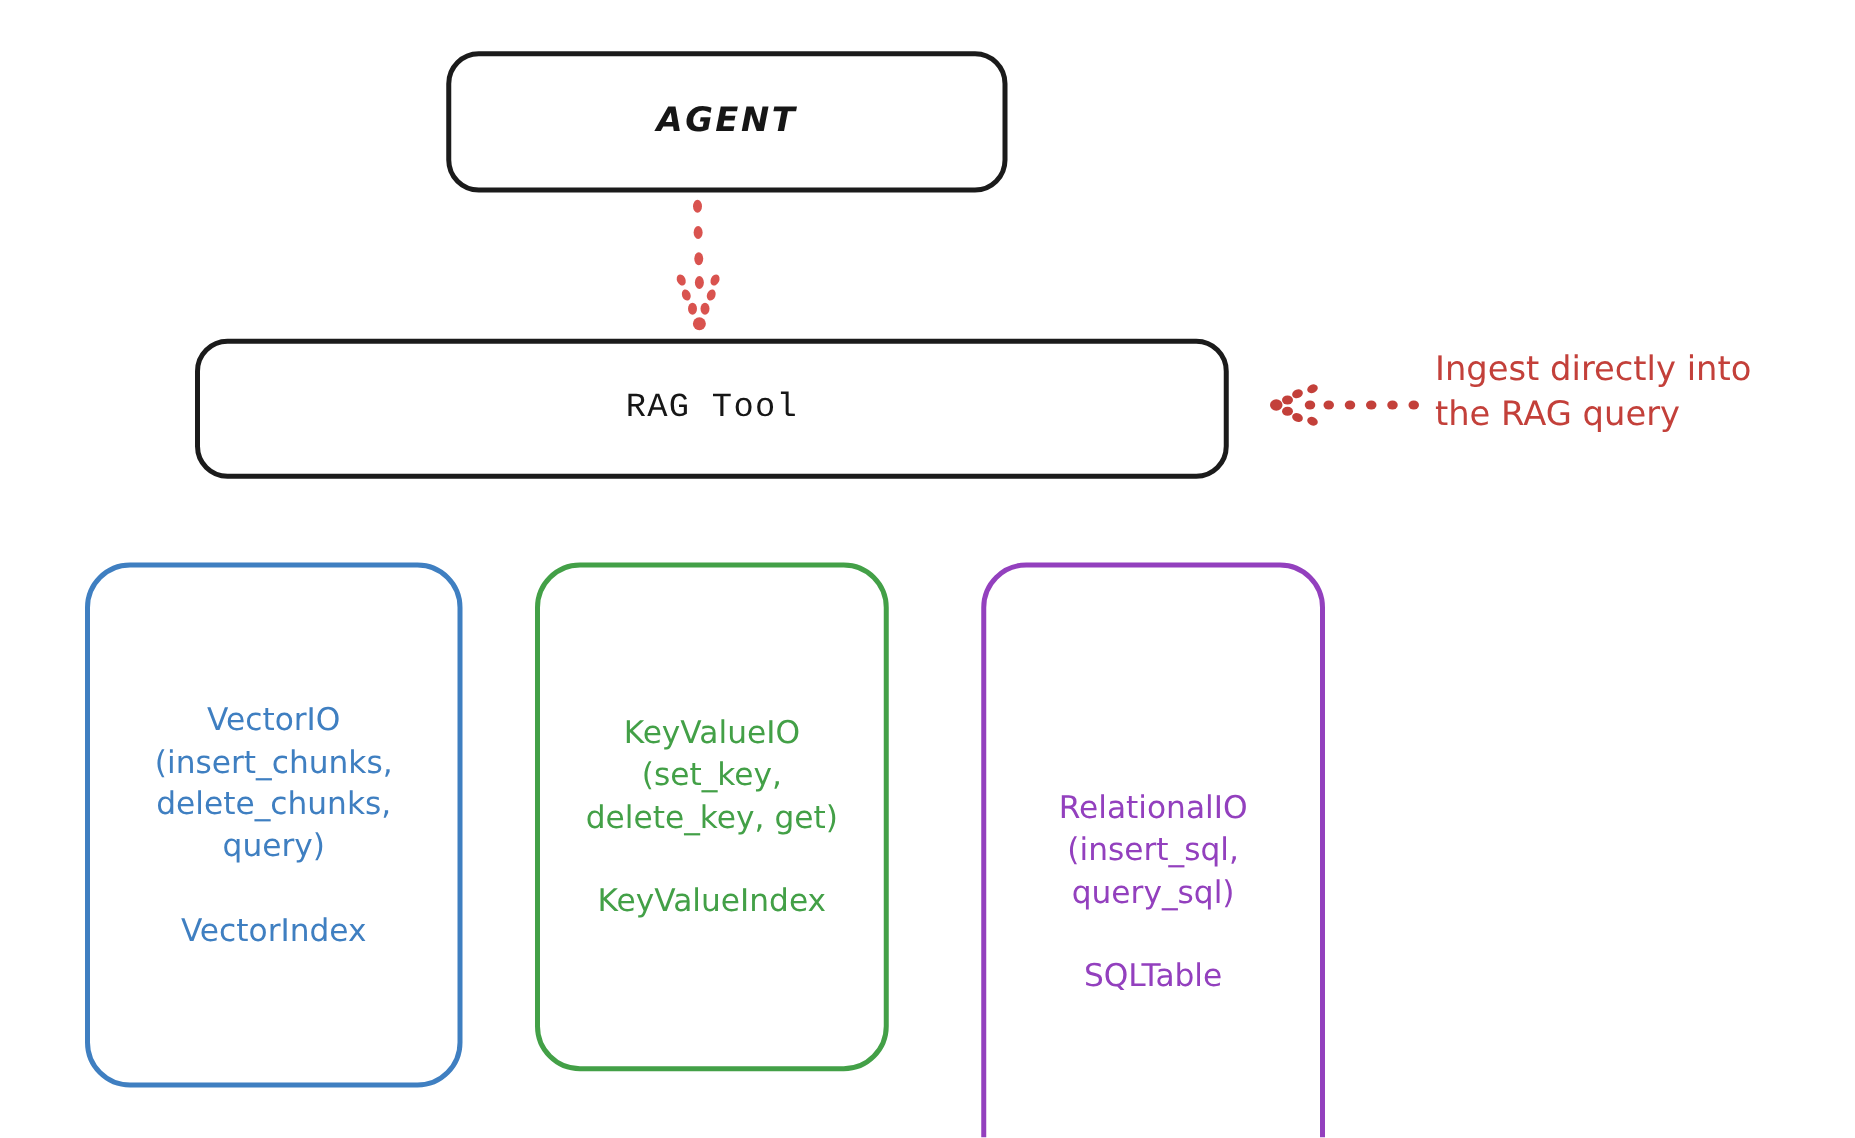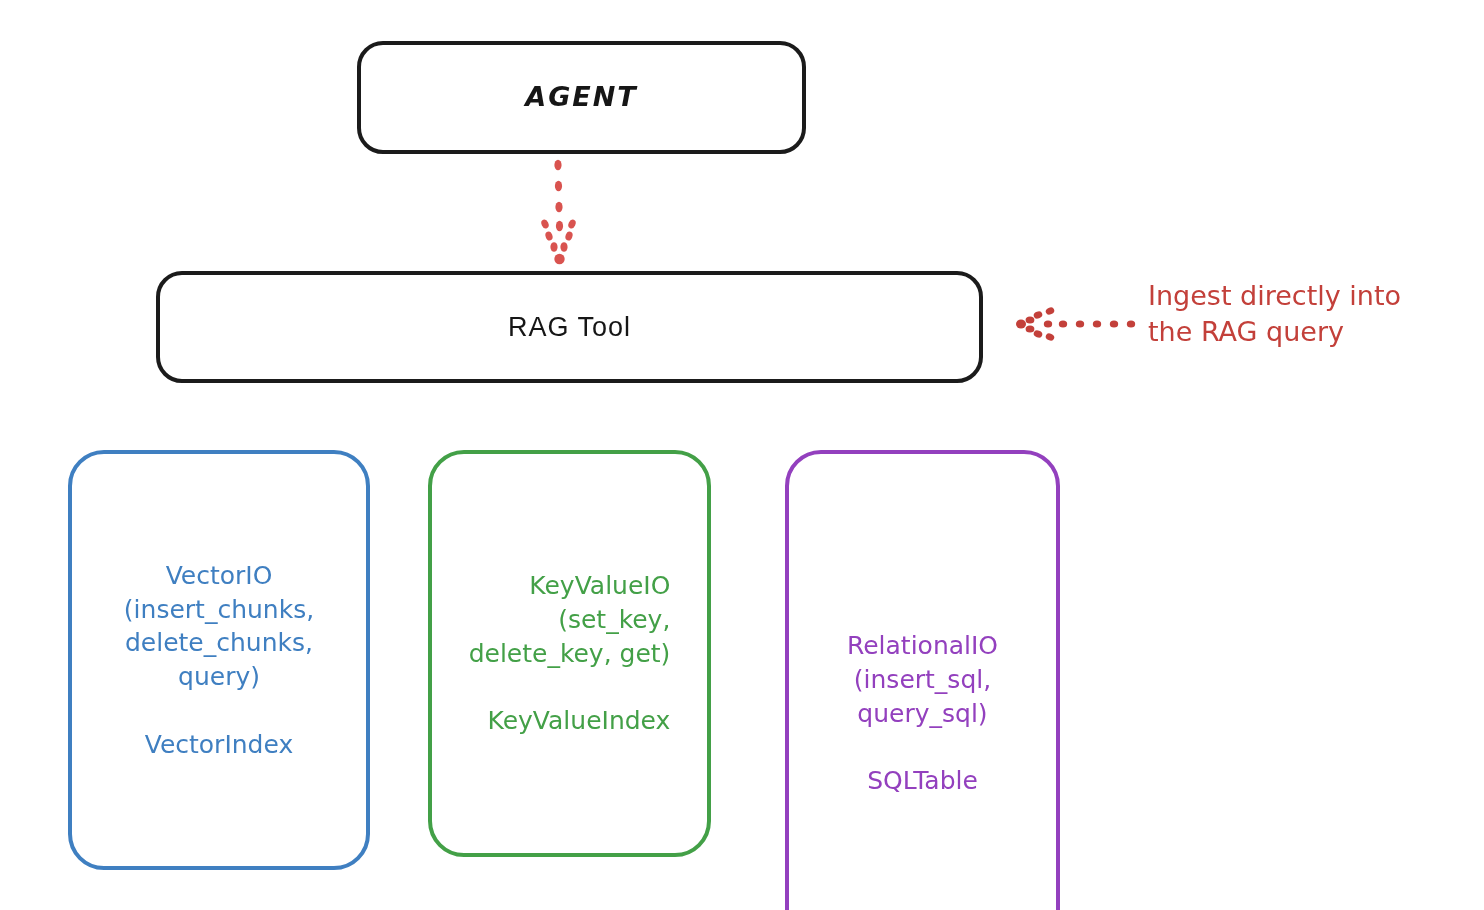--- a/index.html
+++ b/index.html
@@ -52,21 +52,21 @@
   
   #rag-tool-node {
     left: 156px;
     top: 271px;
     width: 827px;
     height: 112px;
     border: 4px solid #1b1b1b;
     border-radius: 26px;
   }
   #rag-tool-node .node-label {
-    font-family: Liberation Sans, sans-serif;
+    font-family: Liberation Mono, monospace;
     font-size: 27px;
     letter-spacing: 1px;
     color: #161616;
   }
 
   
   .store-node {
     border-width: 4px;
     border-style: solid;
     border-radius: 36px;
@@ -88,21 +88,21 @@
   }
   #vector-io-node .node-label { color: #3f7fc1; }
 
   #key-value-io-node {
     left: 428px;
     top: 450px;
     width: 283px;
     height: 407px;
     border-color: #43a047;
   }
-  #key-value-io-node .node-label { color: #43a047; text-align: right; }
+  #key-value-io-node .node-label { color: #43a047; }
 
   #relational-io-node {
     left: 785px;
     top: 450px;
     width: 275px;
     height: 527px;
     border-color: #9340be;
   }
   #relational-io-node .node-label { color: #9340be; }
 

